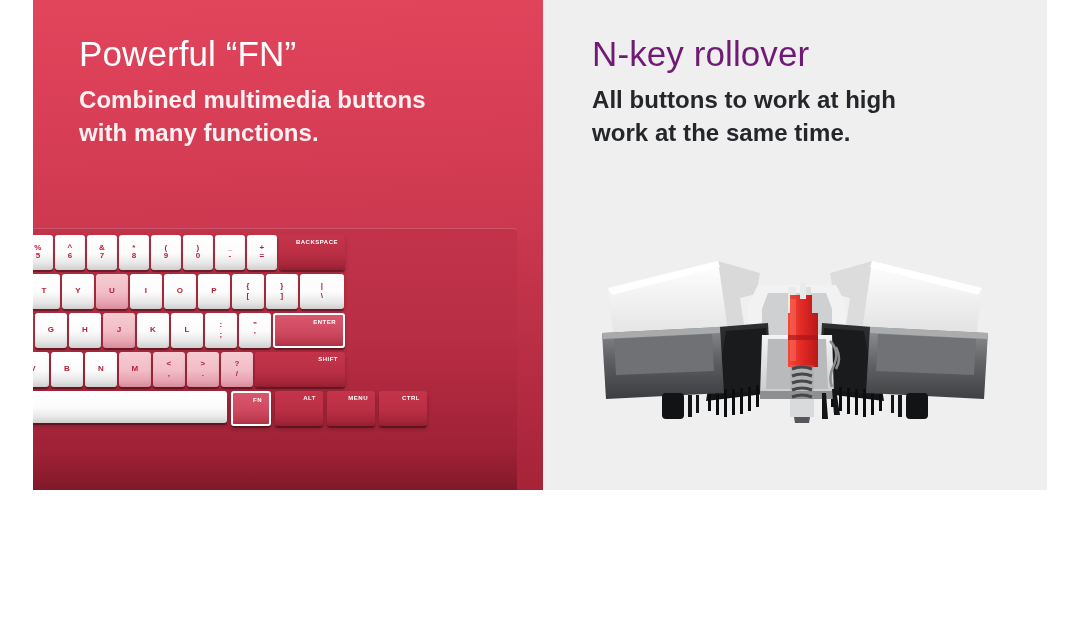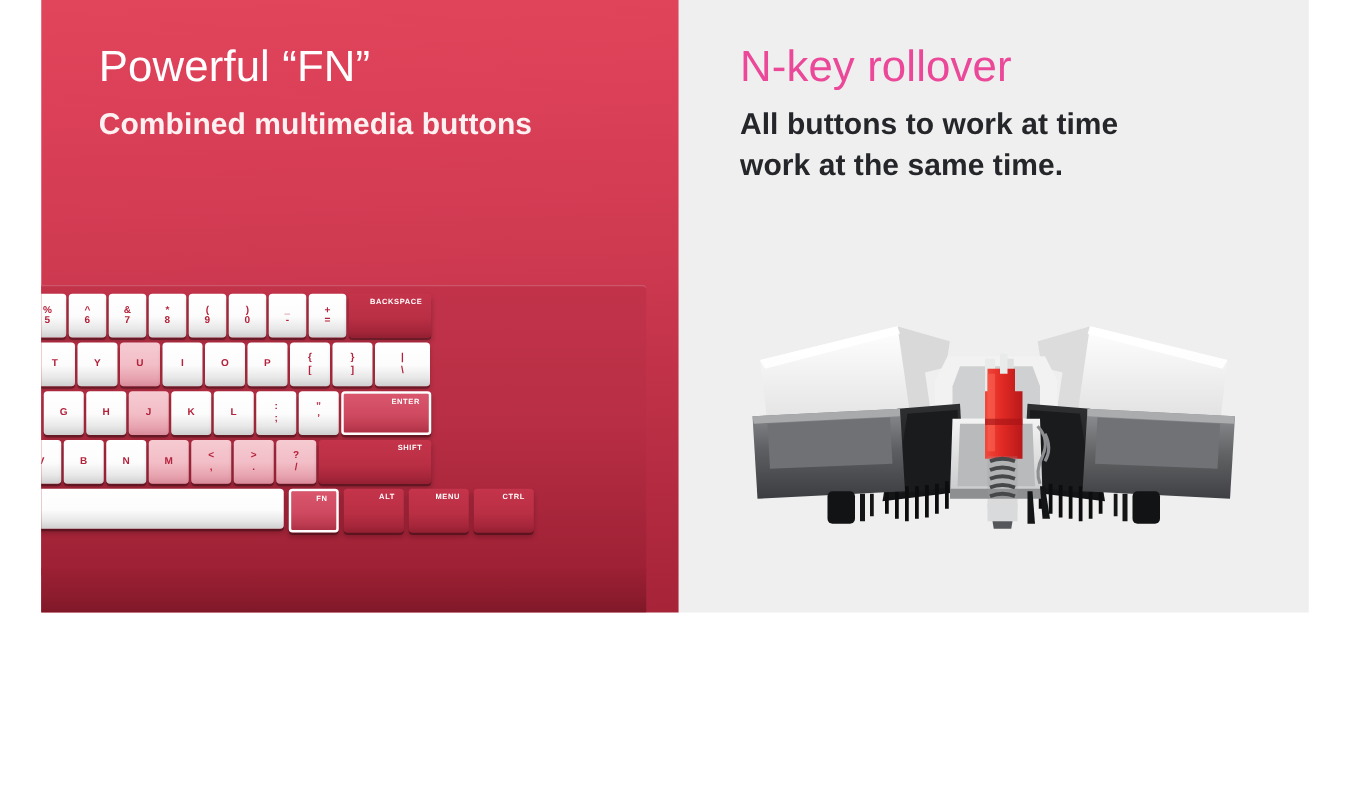--- a/index.html
+++ b/index.html
@@ -22,21 +22,21 @@
   .txt-right{left:592px;top:33px;width:440px;}
   .headline{
     font-size:35px;font-weight:400;line-height:1.18;letter-spacing:.1px;
     margin:0 0 9px 0;white-space:nowrap;
   }
   .subline{
     font-size:24px;font-weight:700;line-height:1.38;letter-spacing:.05px;margin:0;
   }
   .txt-left .headline{color:#ffffff;}
   .txt-left .subline{color:#fdf1f2;}
-  .txt-right .headline{color:#ec4899;}
+  .txt-right .headline{color:#701a75;}
   .txt-right .subline{color:#24262a;}
 
   
   .kb-wrap{position:absolute;left:33px;top:228px;width:510px;height:262px;overflow:hidden;}
   .kb-deck{
     position:absolute;left:-36px;top:0;width:520px;height:232px;
     background:linear-gradient(180deg,#c2334a 0%,#b82e44 48%,#9d2034 100%);
     border-radius:3px;
     box-shadow:inset 0 1px 0 rgba(255,255,255,.18);
   }
@@ -88,20 +88,21 @@
 <body>
 
 <div class="stage">
 
   <div class="panel panel-left">
   </div>
 
   <div class="txt txt-left">
     <h1 class="headline">Powerful “FN”</h1>
     <p class="subline">Combined multimedia buttons</p>
+    <p class="subline">with many functions.</p>
   </div>
 
   <div class="kb-wrap">
     <div class="kb-deck" id="kb-deck">
         <div class="krow krow1" style="width: 520px;">
           <div class="key k-white" style="left: 26px; width: 30px;">
             <div class="face">
               <span class="lg lg-top">%</span>
               <span class="lg">5</span>
             </div>
@@ -319,21 +320,21 @@
           </div>
         </div>
       </div>
     <div class="kb-base"></div>
   </div>
 
   <div class="panel panel-right"></div>
 
   <div class="txt txt-right">
     <h1 class="headline">N-key rollover</h1>
-    <p class="subline">All buttons to work at time</p>
+    <p class="subline">All buttons to work at high</p>
     <p class="subline">work at the same time.</p>
   </div>
 
   <div class="switch-wrap sw">
     <svg width="390" height="205" viewBox="0 0 390 205" xmlns="http://www.w3.org/2000/svg">
       <defs>
         <linearGradient id="capL" x1="0" y1="0" x2="0" y2="1">
           <stop offset="0" stop-color="#ffffff"></stop>
             <stop offset="1" stop-color="#e3e3e3"></stop>
         </linearGradient>

